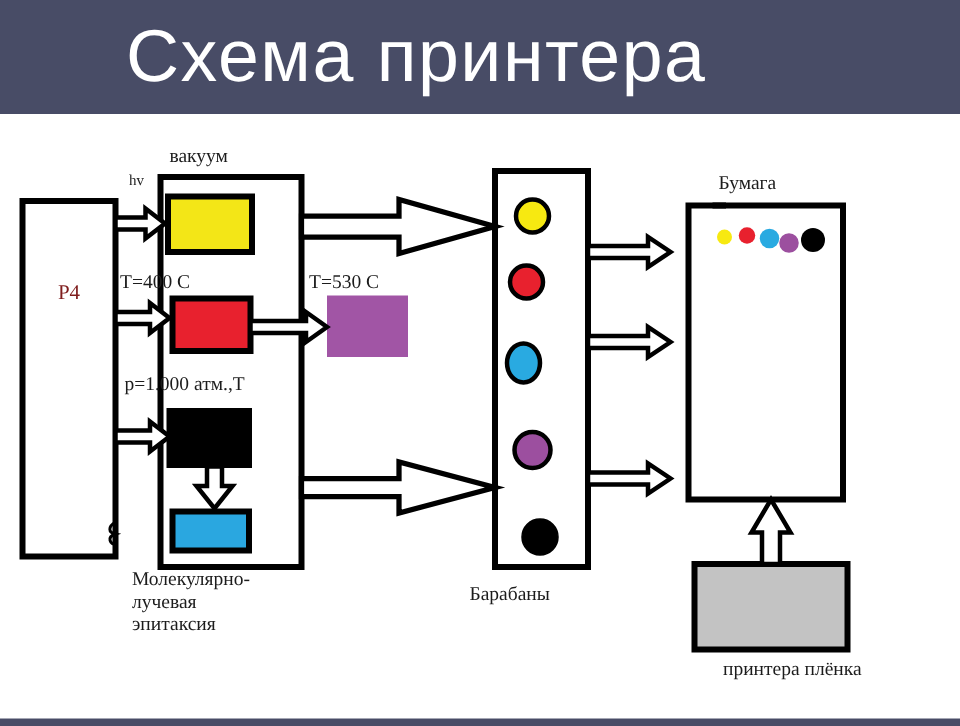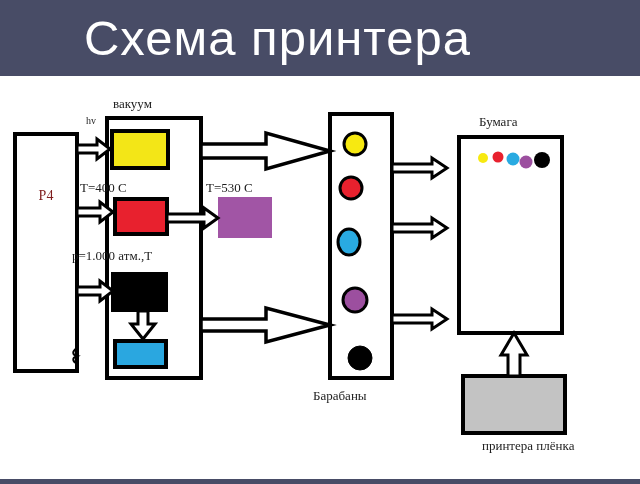--- a/index.html
+++ b/index.html
@@ -99,19 +99,24 @@
 
       <path d="M 508,300 V 279 H 501 L 514,257 L 527,279 H 520 V 300 Z" fill="#ffffff" stroke="#000000" stroke-width="3"></path>
 
       <path d="M 77,272 c -5,3 -5,7 0,8 c -6,2 -4,7 1,7" fill="none" stroke="#000000" stroke-width="2"></path>
     </svg>
 
     <div class="lbl" style="left:113px;top:20px;">вакуум</div>
     <div class="lbl" style="left:86px;top:37px;font-size:10px;">hv</div>
     <div class="lbl" style="left:80px;top:104px;">T=400 C</div>
     <div class="lbl" style="left:206px;top:104px;">T=530 C</div>
-    <div class="lbl" style="left:72px;top:172px;">p=1.000 атм.,Т</div>
+    <div class="lbl" style="left:83px;top:172px;">p=1.000 атм.,Т</div>
     <div class="p4wrap">P4</div>
+    <div class="lbl block" style="left:88px;top:302px;">
+      <span>Молекулярно-</span>
+      <span>лучевая</span>
+      <span>эпитаксия</span>
+    </div>
     <div class="lbl" style="left:313px;top:312px;">Барабаны</div>
     <div class="lbl" style="left:479px;top:38px;">Бумага</div>
     <div class="lbl" style="left:482px;top:362px;">принтера плёнка</div>
   </div>
 </div>
 
 </body></html>

